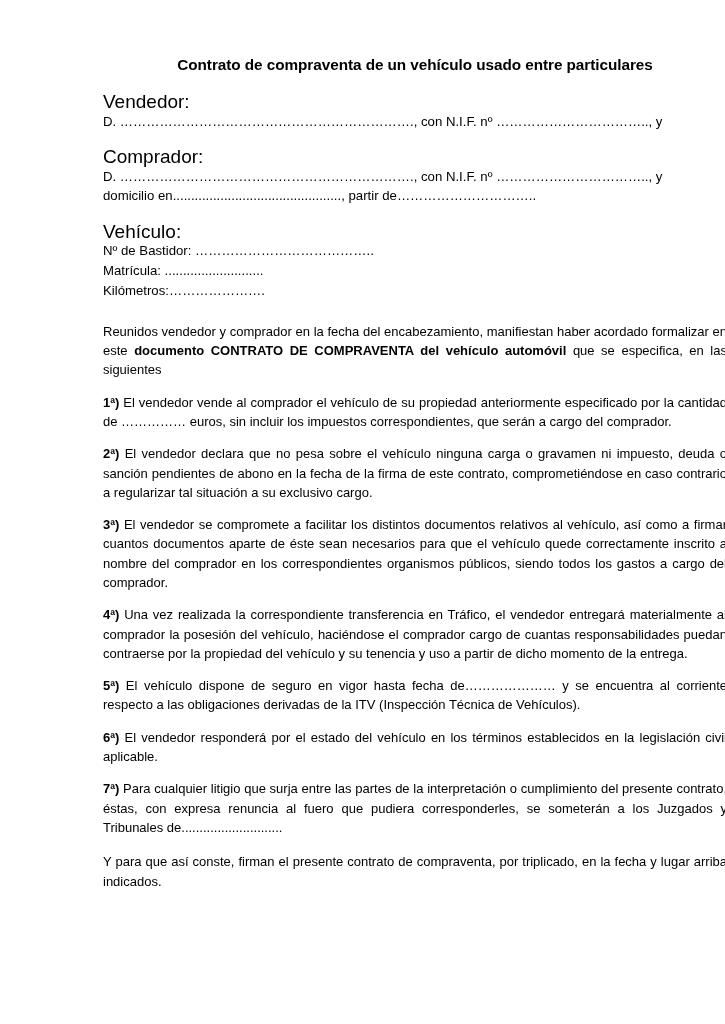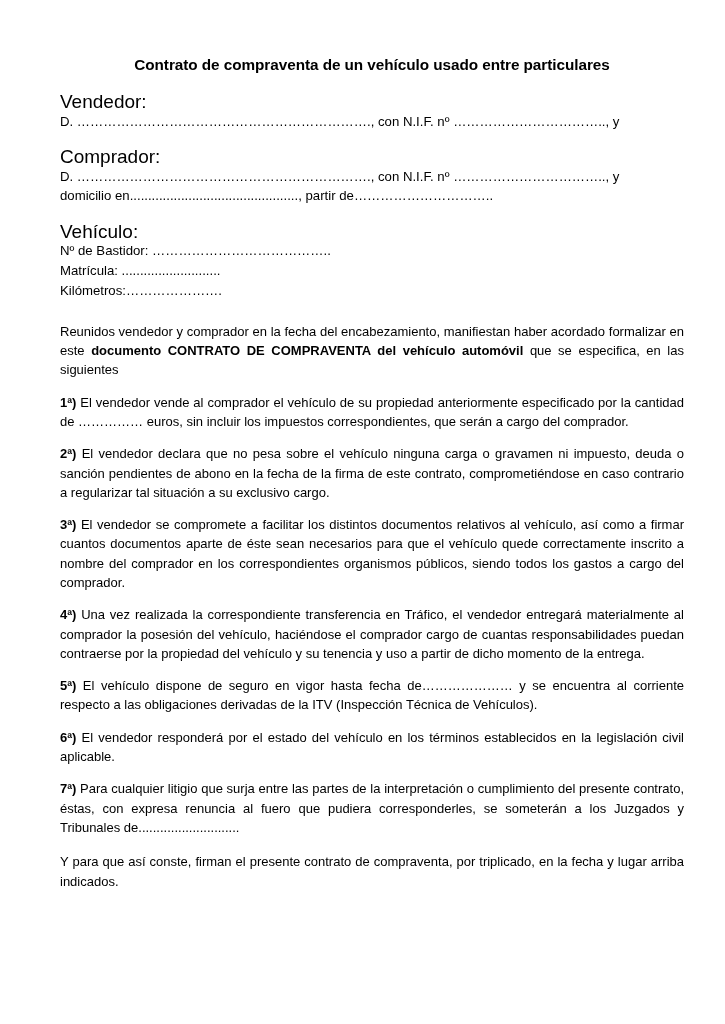--- a/index.html
+++ b/index.html
@@ -16,20 +16,21 @@
     color: #000000;
     -webkit-font-smoothing: antialiased;
   }
 
   .page {
     position: relative;
     width: 639px;
     height: 1024px;
     background: #ffffff;
     box-sizing: border-box;
+    margin-left: 43px;
   }
 
   .content {
     position: absolute;
     left: 60px;
     top: 0;
     width: 624px;
   }
 
   

